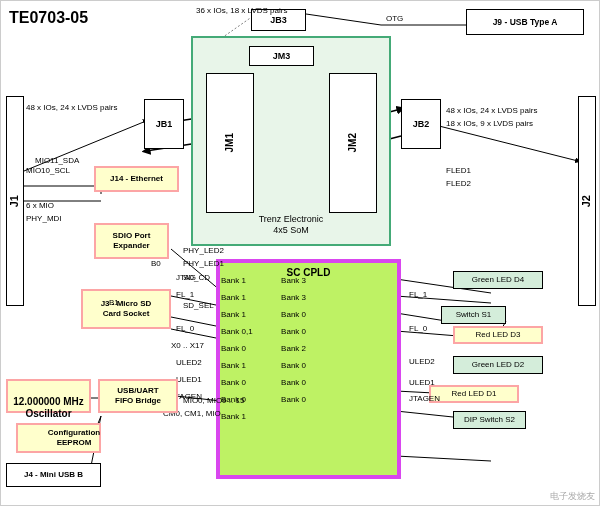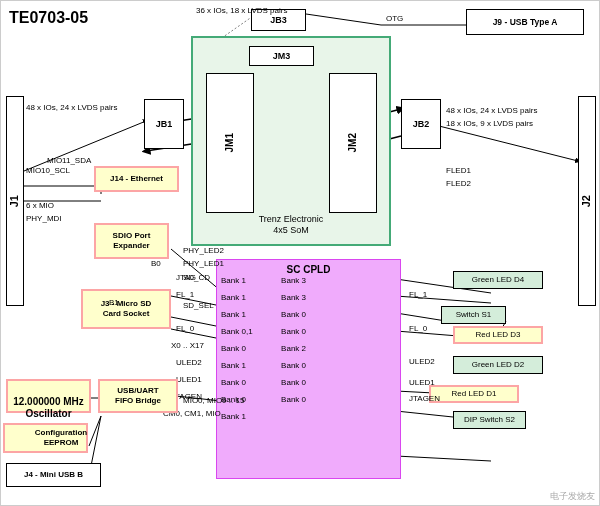--- a/index.html
+++ b/index.html
@@ -46,22 +46,22 @@
       background: #fff;
       display: flex;
       align-items: center;
       justify-content: center;
       text-align: center;
       font-size: 9px;
       line-height: 1.2;
     }
 
     .block-blue {
-      background: #f0abfc;
-      border: 1px solid #d946ef;
+      background: #bef264;
+      border: 4px solid #d946ef;
     }
 
     .block-green {
       background: #d4edda;
       border: 1px solid #000;
     }
 
     .block-yellow {
       background: #ffffcc;
       border: 2px solid #fca5a5;
@@ -316,33 +316,33 @@
   <div class="block block-yellow" style="left:5px;top:378px;width:85px;height:34px;">
     <span style="white-space:pre-line;font-size:10px;font-weight:bold;margin-top:24px;">12.000000 MHz
 Oscillator</span>
   </div>
 
   <div class="block block-yellow" style="left:97px;top:378px;width:80px;height:34px;">
     <span style="white-space:pre-line;font-size:8px;font-weight:bold;">USB/UART
 FIFO Bridge</span>
   </div>
 
-  <div class="block block-yellow" style="left:2px;top:422px;width:85px;height:30px;padding-left:31px;">
+  <div class="block block-yellow" style="left:15px;top:422px;width:85px;height:30px;padding-left:31px;">
     <span style="white-space:pre-line;font-size:8px;font-weight:bold;">Configuration
 EEPROM</span>
   </div>
 
   <div class="block block-white" style="left:5px;top:462px;width:95px;height:24px;">
     <span style="font-size:8px;font-weight:bold;">J4 - Mini USB B</span>
   </div>
 
   <div class="label" style="left:195px;top:5px;">36 x IOs, 18 x LVDS pairs</div>
 
   <div class="label" style="left:25px;top:102px;">48 x IOs, 24 x LVDS pairs</div>
-  <div class="label" style="left:22px;top:155px;padding-left:24px;">MIO11_SDA</div>
+  <div class="label" style="left:34px;top:155px;">MIO11_SDA</div>
   <div class="label" style="left:25px;top:165px;">MIO10_SCL</div>
   <div class="label" style="left:25px;top:200px;">6 x MIO</div>
   <div class="label" style="left:25px;top:213px;">PHY_MDI</div>
 
   <div class="label" style="left:445px;top:105px;">48 x IOs, 24 x LVDS pairs</div>
   <div class="label" style="left:445px;top:118px;">18 x IOs, 9 x LVDS pairs</div>
   <div class="label" style="left:445px;top:165px;">FLED1</div>
   <div class="label" style="left:445px;top:178px;">FLED2</div>
 
   <div class="label" style="left:182px;top:245px;">PHY_LED2</div>

